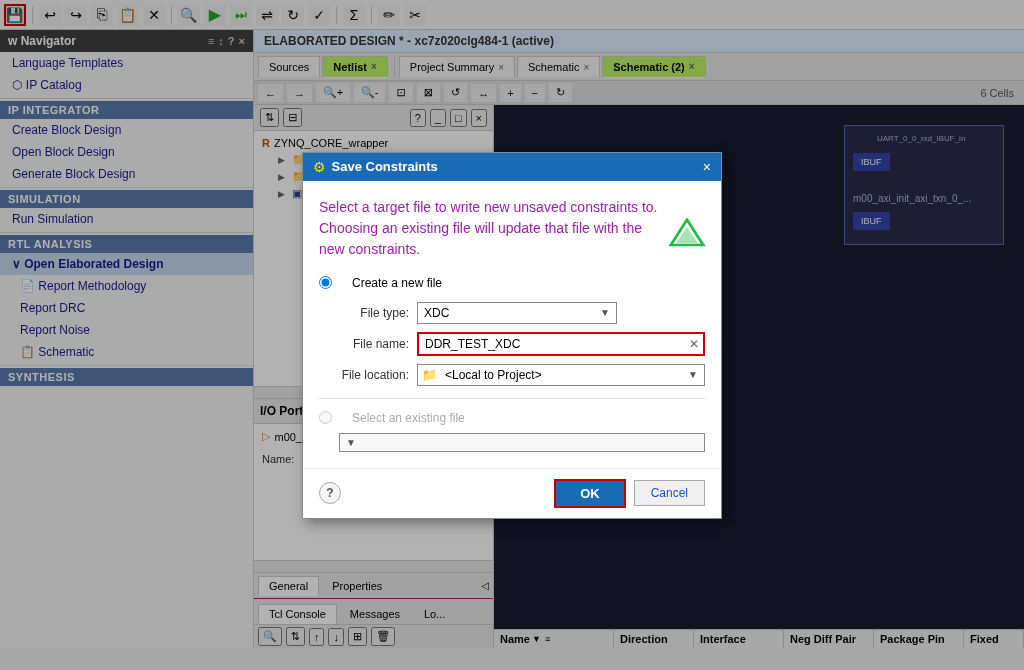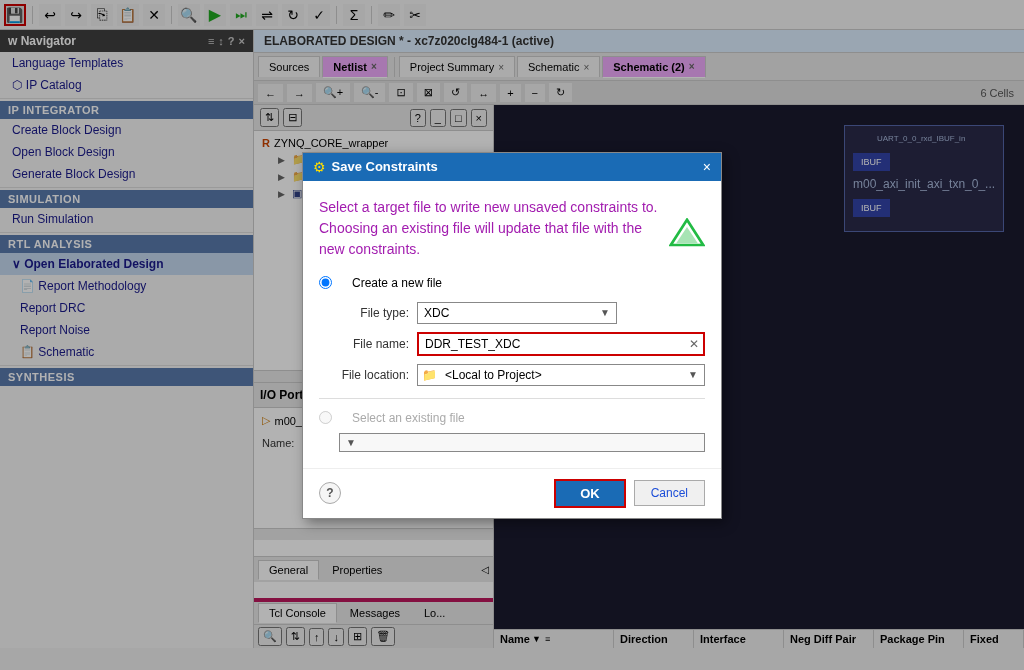--- a/index.html
+++ b/index.html
@@ -30,21 +30,21 @@
 
     
     .right-area { flex: 1; display: flex; flex-direction: column; background: #f0f0f0; }
 
     
     .elab-header { background: #ddeeff; padding: 4px 10px; font-size: 12px; font-weight: bold; color: #333; border-bottom: 1px solid #ccc; }
 
     
     .tab-bar { display: flex; align-items: center; background: #e8e8e8; border-bottom: 1px solid #ccc; height: 28px; padding: 0 4px; }
     .tab { display: flex; align-items: center; padding: 4px 10px; border: 1px solid #ccc; border-bottom: none; background: #f5f5f5; cursor: pointer; font-size: 11px; margin-right: 2px; gap: 4px; }
-    .tab.active { background: #f0abfc; font-weight: bold; border-bottom: 1px solid white; }
+    .tab.active { background: #bef264; font-weight: bold; border-bottom: 1px solid white; }
     .tab .close { font-size: 10px; color: #666; cursor: pointer; }
 
     
     .panels-row { display: flex; flex: 1; overflow: hidden; }
 
     
     .sources-panel { width: 240px; border-right: 1px solid #ccc; display: flex; flex-direction: column; background: white; }
     .panel-header { background: #e8e8e8; display: flex; align-items: center; padding: 3px 6px; border-bottom: 1px solid #ccc; gap: 4px; }
     .panel-title { font-size: 12px; font-weight: bold; }
     .panel-icons { display: flex; gap: 4px; margin-left: auto; }
@@ -67,21 +67,21 @@
     .toolbar-row { display: flex; align-items: center; background: #e0e0e0; padding: 2px 4px; border-bottom: 1px solid #ccc; gap: 4px; }
     .toolbar-row-btn { padding: 2px 6px; font-size: 11px; cursor: pointer; border: 1px solid transparent; }
 
     
     .io-panel { height: 200px; border-top: 1px solid #ccc; background: white; display: flex; flex-direction: column; }
     .io-content { flex: 1; overflow: auto; padding: 4px; font-size: 11px; }
     .io-item { display: flex; align-items: center; gap: 4px; padding: 2px 4px; cursor: pointer; }
     .io-icon { color: #cc7700; font-size: 11px; }
 
     
-    .bottom-tabs { display: flex; background: #e8e8e8; border-top: 1px solid #ccc; height: 26px; align-items: center; padding: 0 4px; gap: 2px; margin-top: 16px; }
+    .bottom-tabs { display: flex; background: #e8e8e8; border-top: 1px solid #ccc; height: 26px; align-items: center; padding: 0 4px; gap: 2px; }
     .bottom-tab { padding: 3px 10px; font-size: 11px; cursor: pointer; border: 1px solid transparent; }
     .bottom-tab.active { background: white; border-color: #ccc; border-bottom-color: white; }
 
     
     .bottom-toolbar { display: flex; align-items: center; background: #e8e8e8; padding: 2px 4px; border-top: 1px solid #ccc; gap: 4px; }
 
     
     .col-headers { display: flex; background: #f0f0f0; border-top: 1px solid #ccc; font-size: 11px; font-weight: bold; }
     .col-header { padding: 3px 6px; border-right: 1px solid #ccc; display: flex; align-items: center; gap: 2px; }
 
@@ -297,21 +297,21 @@
           <div class="horiz-scroll"></div>
 
           <div class="bottom-tabs">
             <div class="bottom-tab active">General</div>
             <div class="bottom-tab">Properties</div>
             <div style="flex:1;"></div>
             <span style="font-size:10px; cursor:pointer;">◁</span>
           </div>
         </div>
 
-        <div class="bottom-tabs" style="border-top: 4px solid #be185d;">
+        <div class="bottom-tabs" style="border-top: 1px solid #be185d; align-items: flex-end;">
           <div class="bottom-tab active">Tcl Console</div>
           <div class="bottom-tab">Messages</div>
           <div class="bottom-tab">Lo...</div>
         </div>
 
         <div class="bottom-toolbar">
           <button class="panel-icon-btn">🔍</button>
           <button class="panel-icon-btn">⇅</button>
           <button class="panel-icon-btn">↑</button>
           <button class="panel-icon-btn">↓</button>
@@ -322,21 +322,21 @@
 
       <div class="main-content">
 
         <div class="schematic-area" style="flex:1; position:relative; min-height: 300px;">
 
           <div style="position:absolute; right: 20px; top: 20px; background: #2a2a4a; border: 1px solid #5566aa; padding: 8px; font-size: 9px; color: #8899cc; width: 160px;">
             <div style="font-size:8px; color:#aabbdd; margin-bottom:4px;padding-left:24px;">UART_0_0_rxd_IBUF_in</div>
             <div style="height:30px; display:flex; align-items:center; gap:4px;">
               <div style="background:#3344aa; padding:4px 8px; color:white; font-size:9px;">IBUF</div>
             </div>
-            <div style="font-size:12px; color:#aabbdd; margin-top:0;">m00_axi_init_axi_txn_0_...</div>
+            <div style="font-size:10px; color:#aabbdd; margin-top:16px;">m00_axi_init_axi_txn_0_...</div>
             <div style="height:30px; display:flex; align-items:center; gap:4px; margin-top:2px;">
               <div style="background:#3344aa; padding:4px 8px; color:white; font-size:9px;">IBUF</div>
             </div>
           </div>
         </div>
 
         <div class="col-headers">
           <div class="col-header" style="width:120px;">
             <span>Name</span>
             <span style="font-size:9px;">▼</span>

